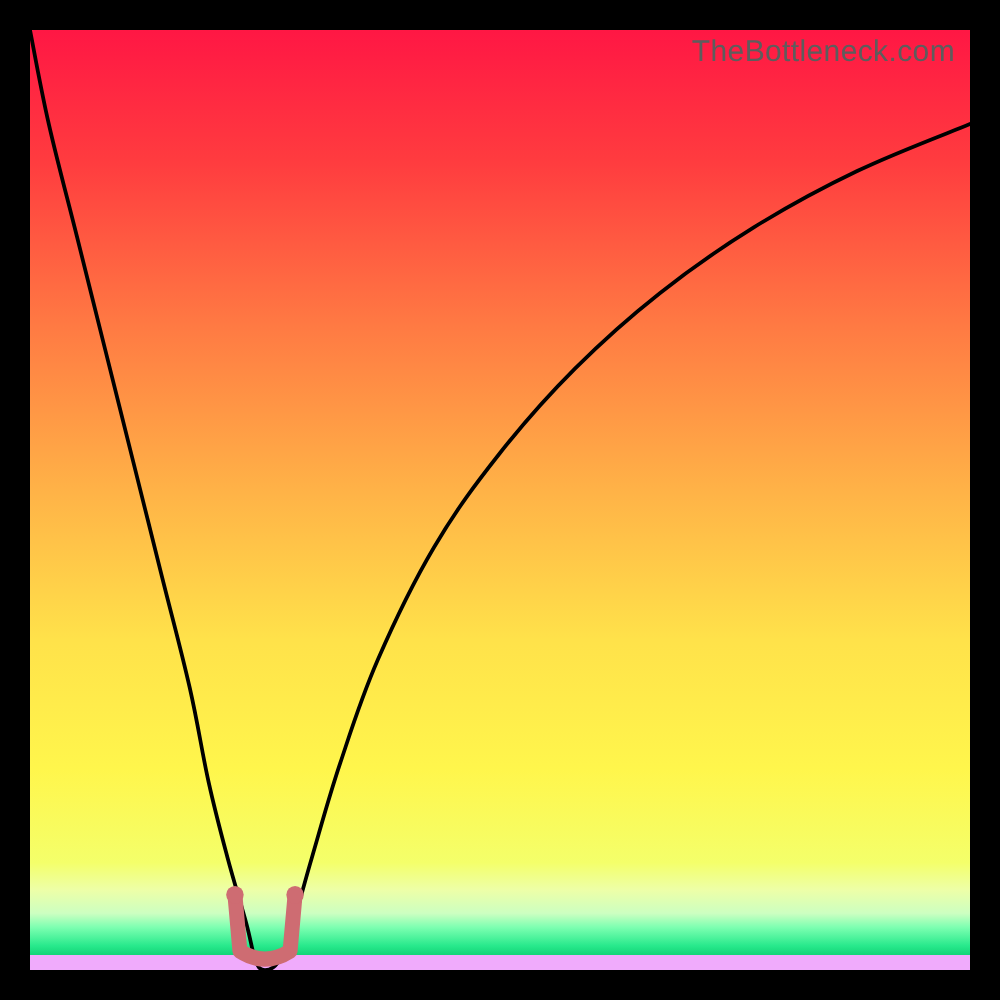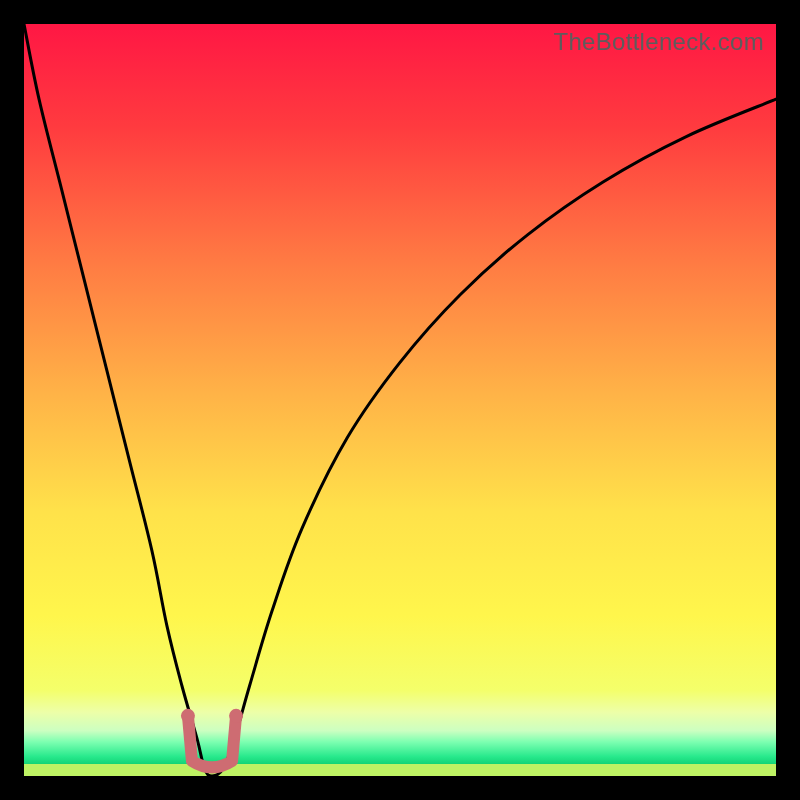--- a/index.html
+++ b/index.html
@@ -10,21 +10,21 @@
     background: #000;
     overflow: hidden;
     font-family: Arial, Helvetica, sans-serif;
   }
   .frame {
     position: absolute;
     left: 24px;
     top: 24px;
     width: 752px;
     height: 752px;
-    background: #bef264;
+    background: #f0abfc;
   }
   .gradient {
     position: absolute;
     left: 0;
     top: 0;
     width: 752px;
     height: 740px;
   }
   .watermark {
     position: absolute;

